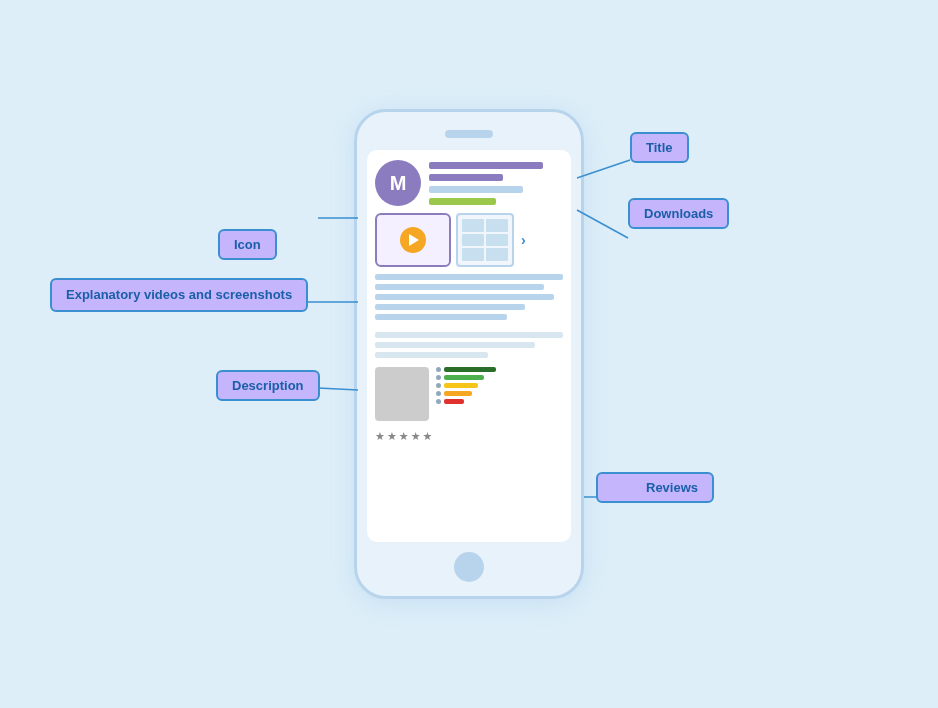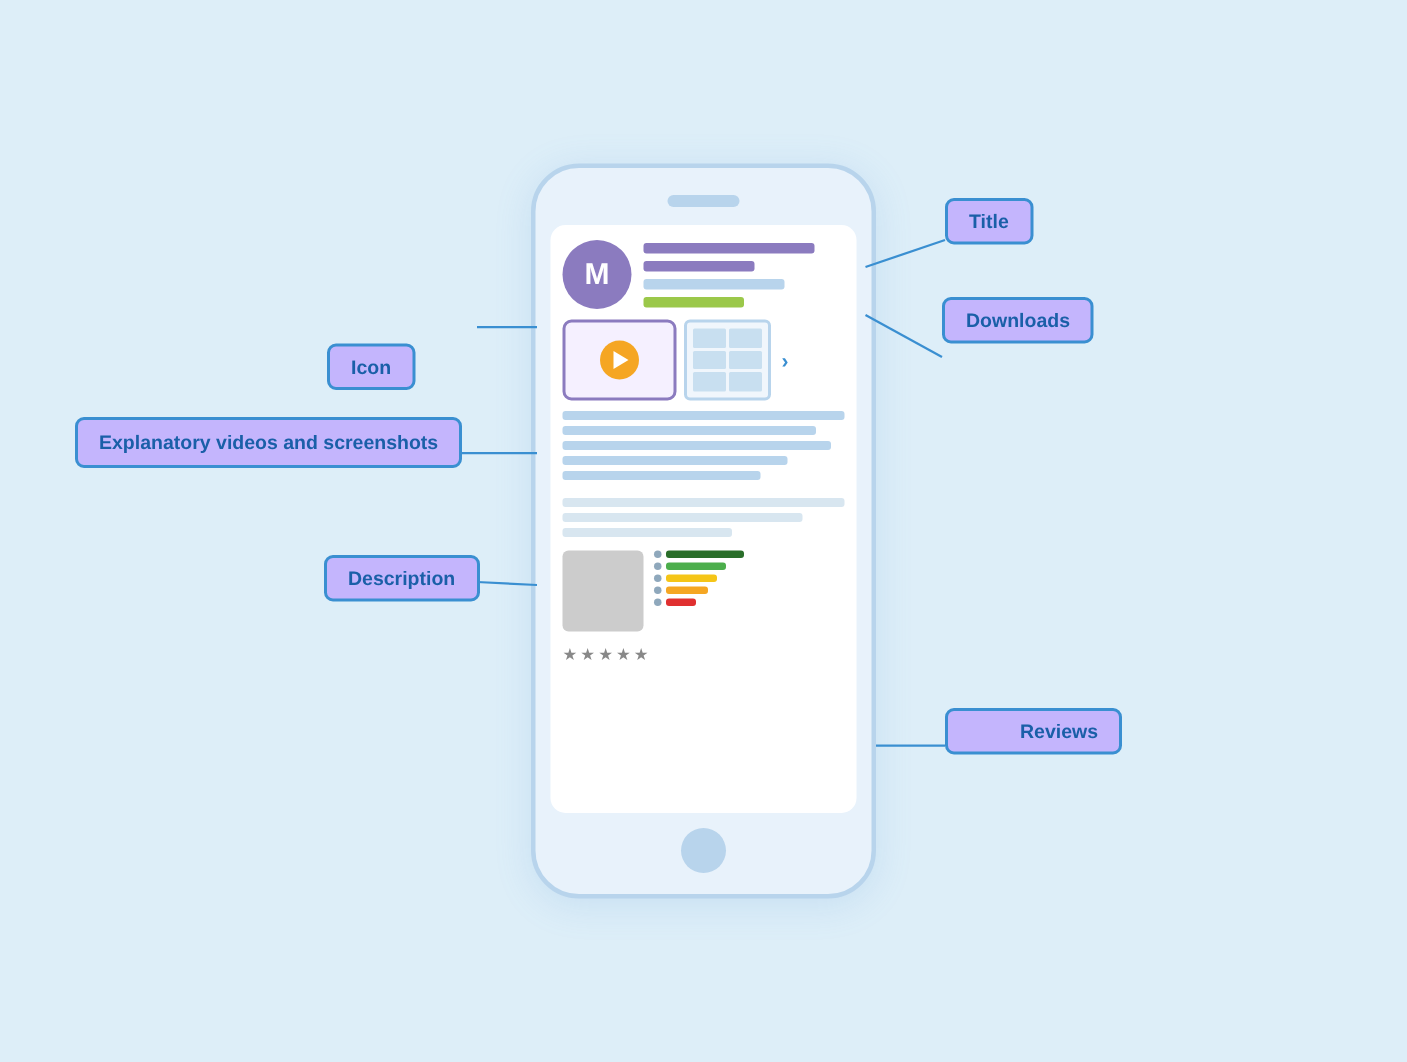--- a/index.html
+++ b/index.html
@@ -359,13 +359,13 @@
 
 <div class="label-box" style="left:628px; top:198px;">Downloads</div>
 
 <div class="label-box" style="left:218px; top:200px;margin-top:29px;">Icon</div>
 
 <div class="label-box" style="left:50px; top:278px; text-align:center; line-height:1.4;">Explanatory videos and
 screenshots</div>
 
 <div class="label-box" style="left:200px; top:370px;margin-left:16px;">Description</div>
 
-<div class="label-box" style="left:630px; top:472px;padding-left:48px;">Reviews</div>
+<div class="label-box" style="left:596px; top:472px;padding-left:48px;">Reviews</div>
 
 </body></html>

